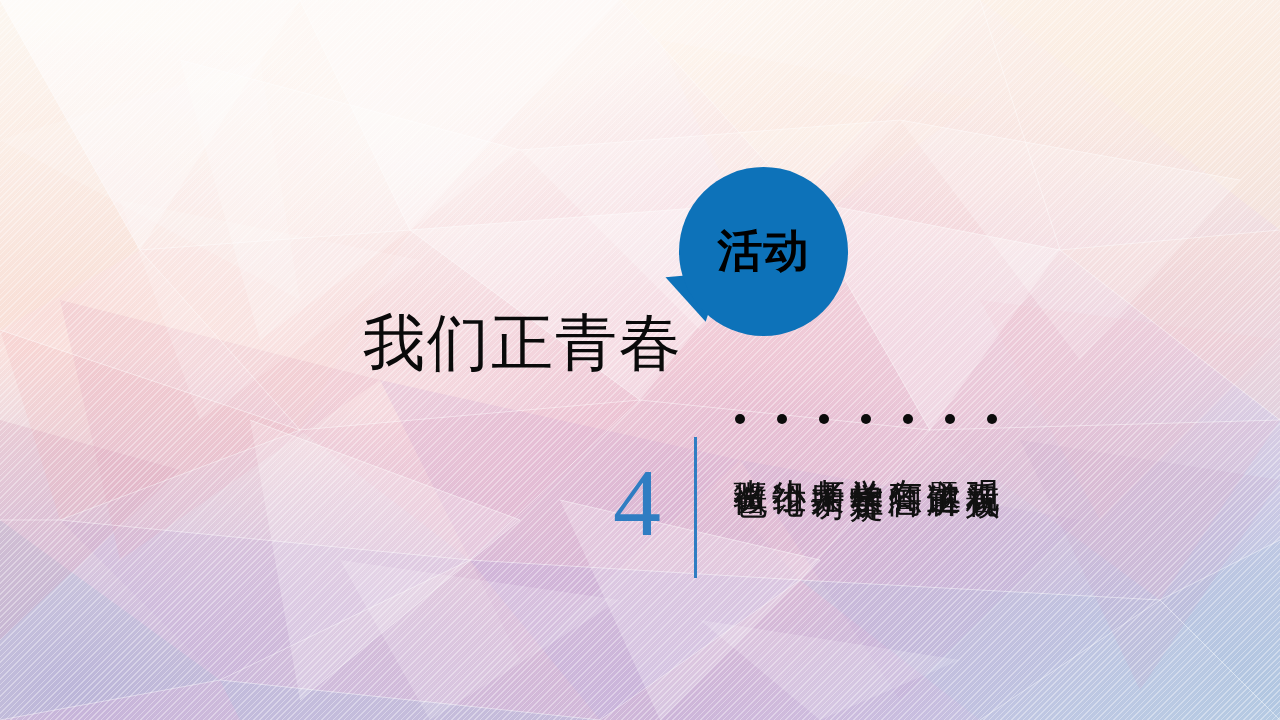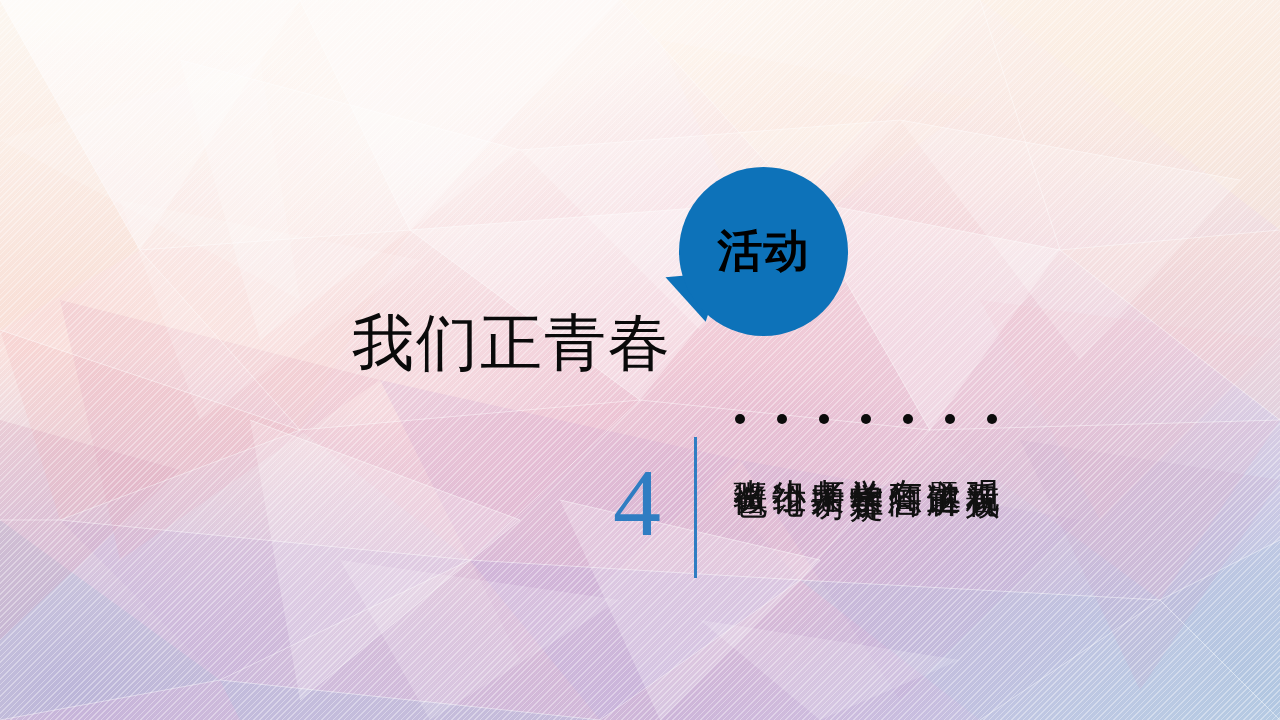--- a/index.html
+++ b/index.html
@@ -62,21 +62,21 @@
     color:#000;
     font-weight:bold;
     font-size:45px;
     line-height:1.16;
     letter-spacing:1px;
     z-index:2;
   }
 
   
   .main-title{
-    position:absolute;left:352px;top:312px;
+    position:absolute;left:363px;top:312px;
     font-size:62px;
     line-height:1;
     color:#0a0a0a;
     letter-spacing:2px;
     white-space:nowrap;
   }
 
   
   .big-number{
     position:absolute;left:613px;top:455px;

